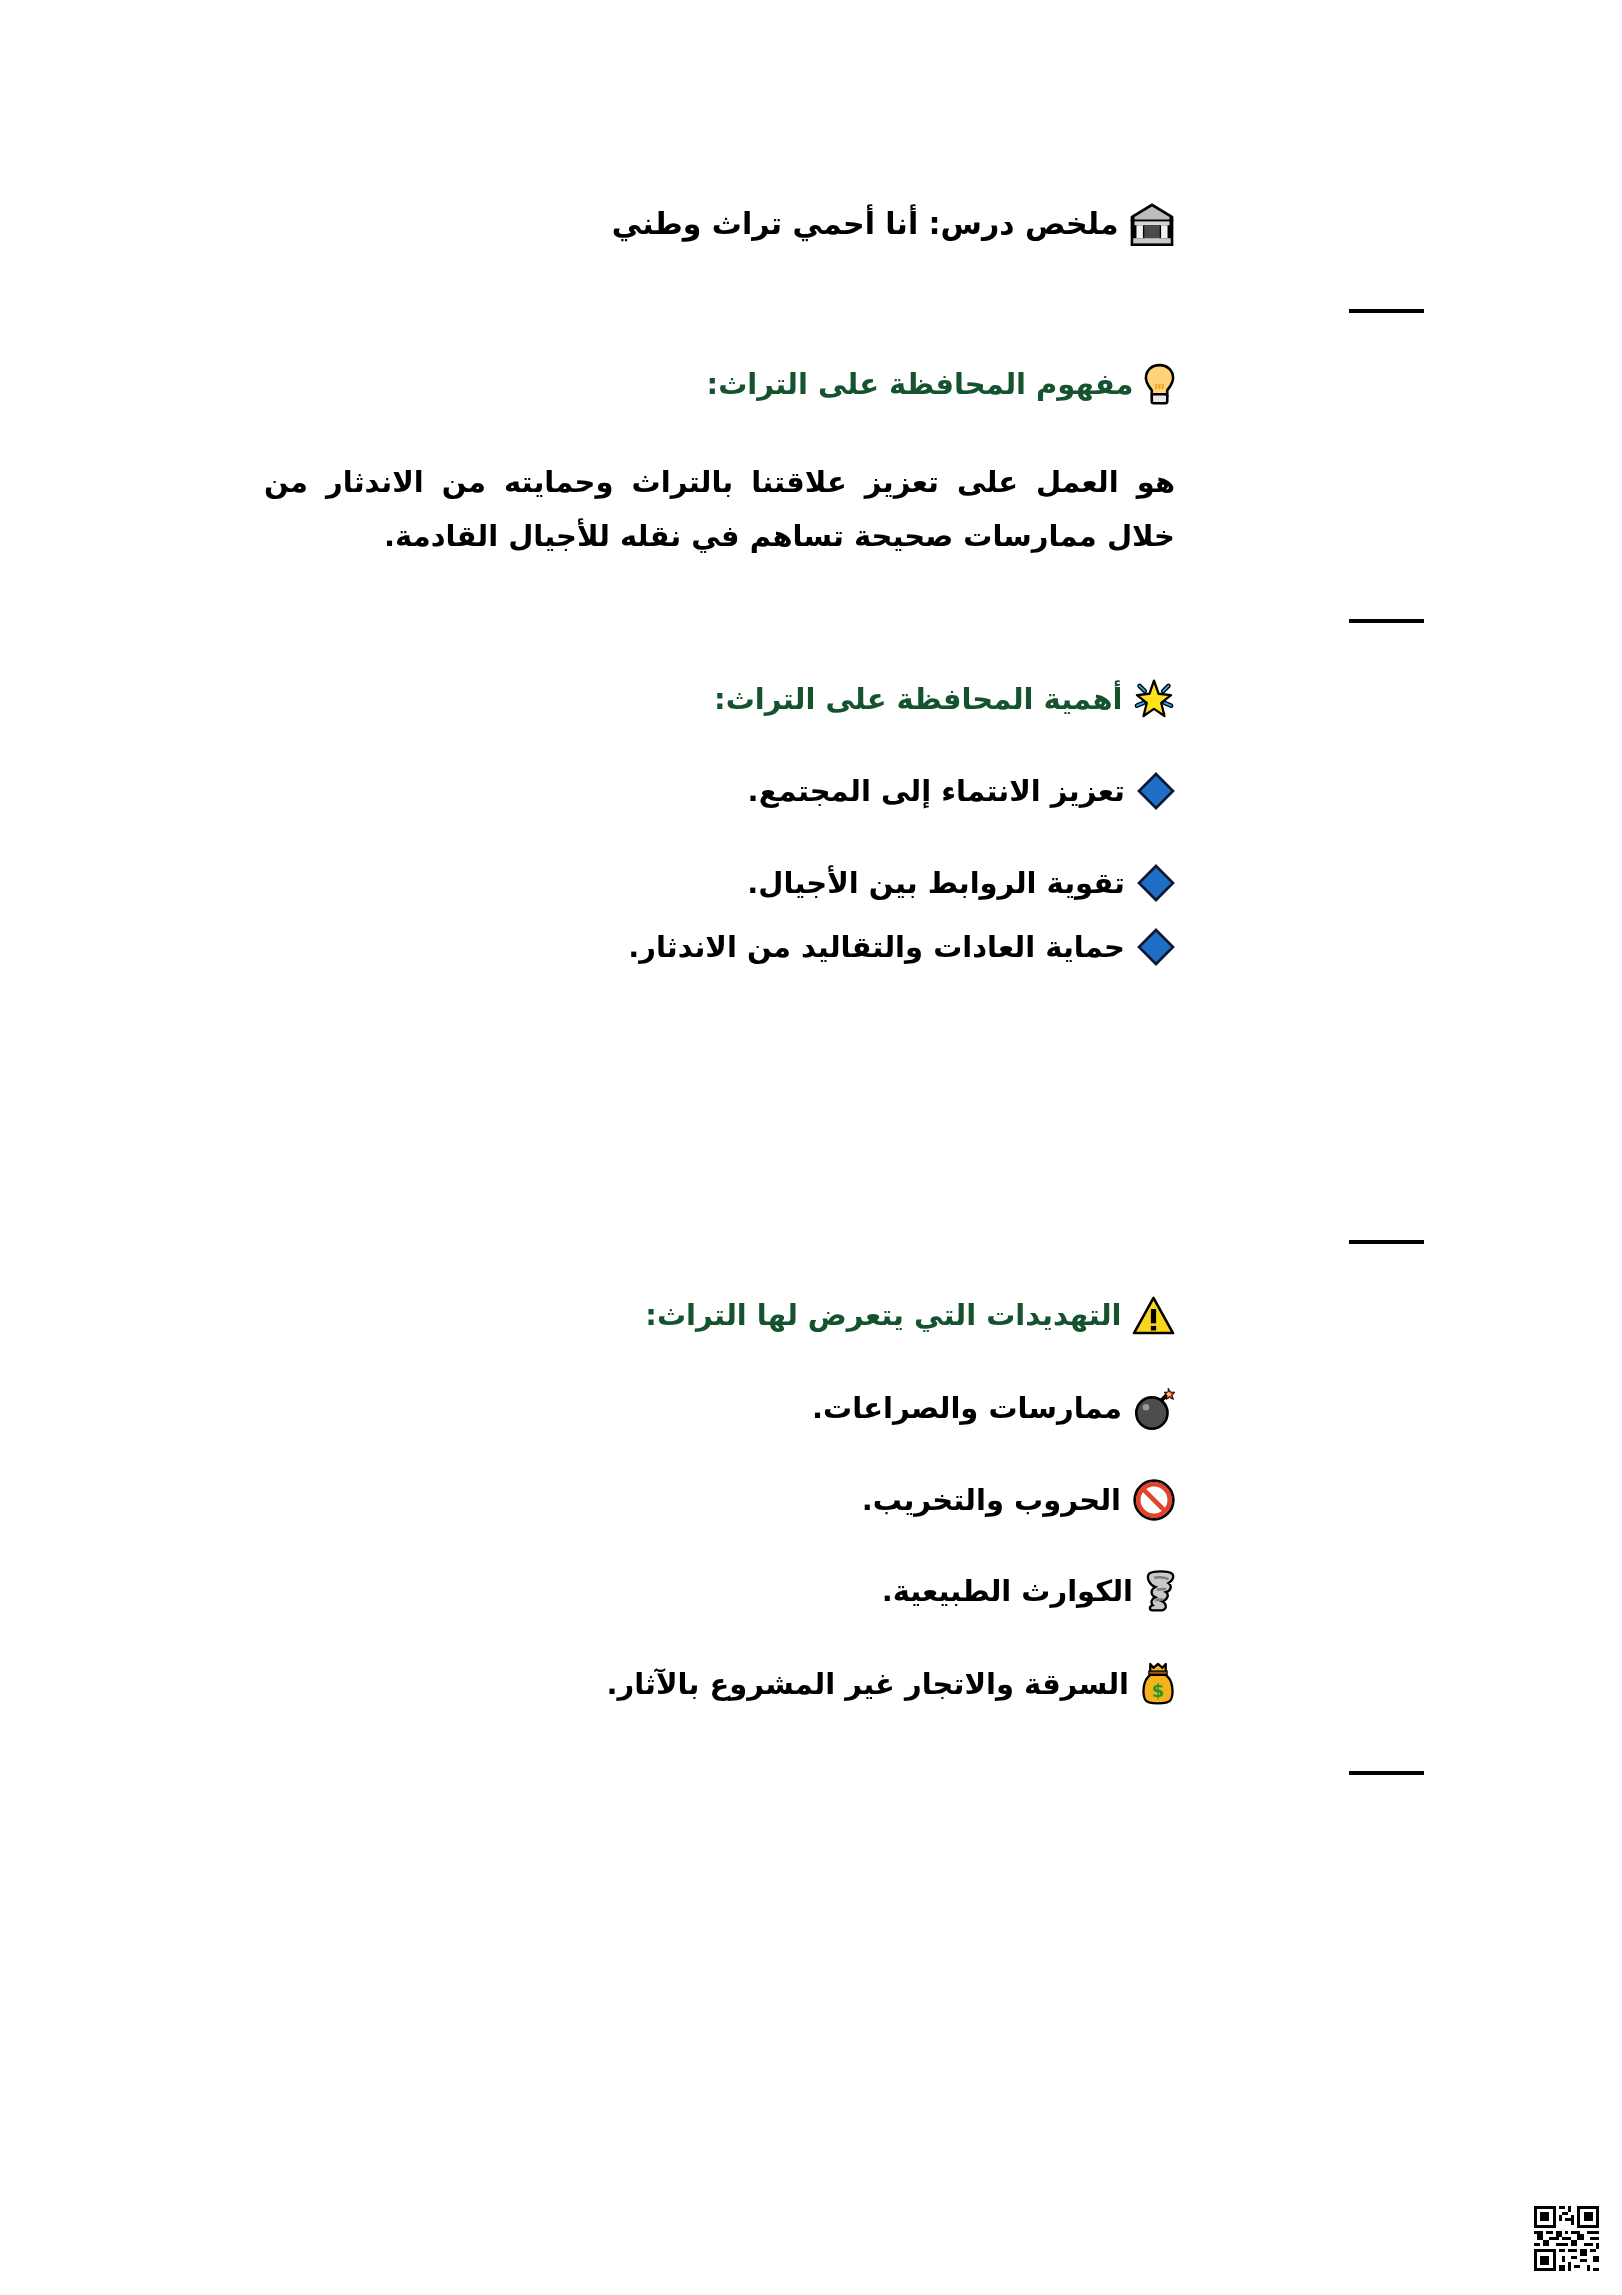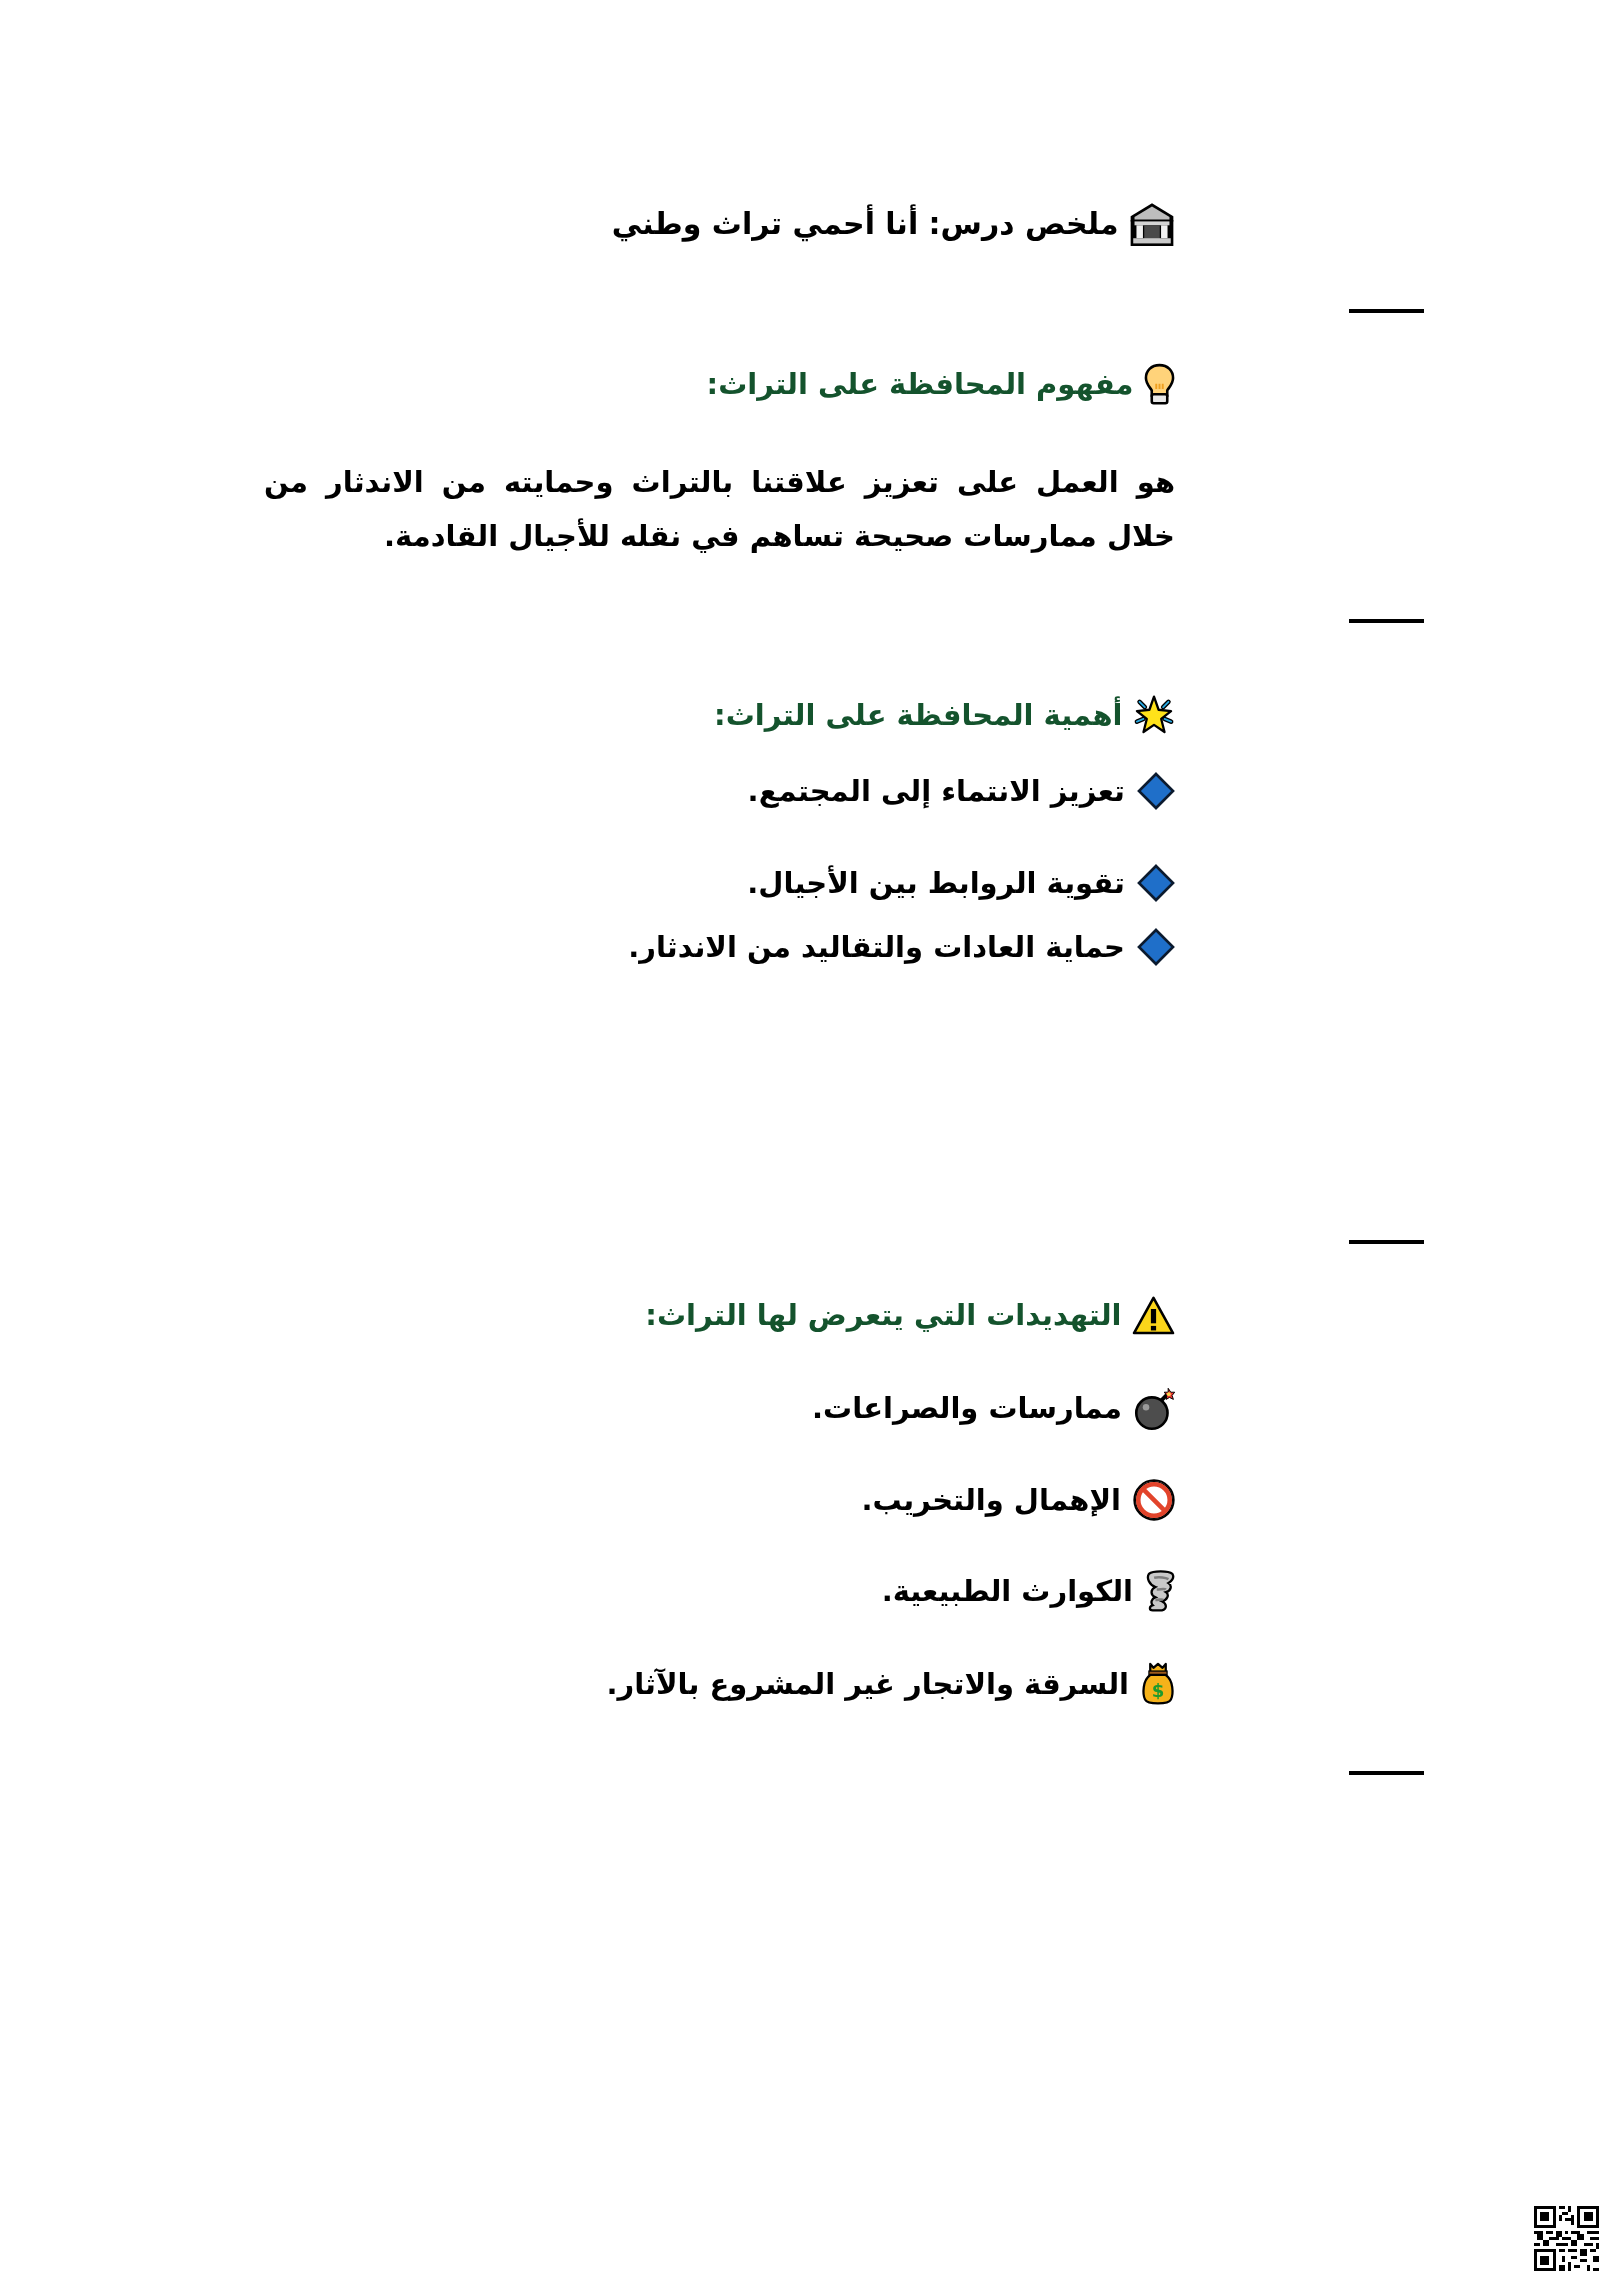--- a/index.html
+++ b/index.html
@@ -114,21 +114,21 @@
         <path d="M19,40 L19,32 M24,40 L24,32 M29,40 L29,32" stroke="#f0a020" stroke-width="3"></path>
       </svg>
     </span>
     <span class="heading-text">مفهوم المحافظة على التراث:</span>
   </div>
 
   <div class="paragraph">هو العمل على تعزيز علاقتنا بالتراث وحمايته من الاندثار من خلال ممارسات صحيحة تساهم في نقله للأجيال القادمة.</div>
 
   <div class="divider" style="top:619px;"></div>
 
-  <div class="row" style="top:694px;justify-content:space-between;">
+  <div class="row" style="top:678px;justify-content:space-between;">
     <span class="icon">
       <svg width="42" height="42" viewBox="0 0 64 64">
         <g stroke="#000" stroke-width="7" stroke-linecap="round">
           <line x1="10" y1="12" x2="18" y2="20"></line>
             <line x1="54" y1="12" x2="46" y2="20"></line>
           <line x1="6" y1="42" x2="16" y2="38"></line>
             <line x1="58" y1="42" x2="48" y2="38"></line>
         </g>
         <g stroke="#29a8e0" stroke-width="3" stroke-linecap="round">
           <line x1="10" y1="12" x2="18" y2="20"></line>
@@ -194,21 +194,21 @@
   </div>
   <div class="row" style="top:1479px;">
     <span class="icon">
       <svg width="42" height="42" viewBox="0 0 64 64">
         <circle cx="32" cy="32" r="28" fill="#fff" stroke="#000" stroke-width="2"></circle>
         <circle cx="32" cy="32" r="24" fill="#fff" stroke="#e2442b" stroke-width="7"></circle>
         <line x1="15" y1="15" x2="49" y2="49" stroke="#e2442b" stroke-width="7"></line>
         <circle cx="32" cy="32" r="30" fill="none" stroke="#000" stroke-width="3"></circle>
       </svg>
     </span>
-    <span class="item-text">الإهمال والتخريب.</span>
+    <span class="item-text">الحروب والتخريب.</span>
   </div>
   <div class="row" style="top:1570px;">
     <span class="icon">
       <svg width="30" height="43" viewBox="0 0 46 66">
         <path d="M6,6 C12,1 36,1 42,6 C46,12 40,18 36,20 C42,24 40,32 32,34 C38,38 34,46 26,48 C34,52 34,60 26,62 L12,62 C6,62 6,56 12,54 C8,50 10,44 16,42 C8,38 8,30 16,26 C6,22 2,12 6,6 Z" fill="#c9c9c9" stroke="#000" stroke-width="3.5"></path>
         <path d="M14,12 C22,10 32,12 36,14 M18,30 C24,30 30,28 32,30 M16,46 C22,46 26,44 28,46" stroke="#7d7d7d" stroke-width="4" fill="none"></path>
       </svg>
     </span>
     <span class="item-text">الكوارث الطبيعية.</span>
   </div>

